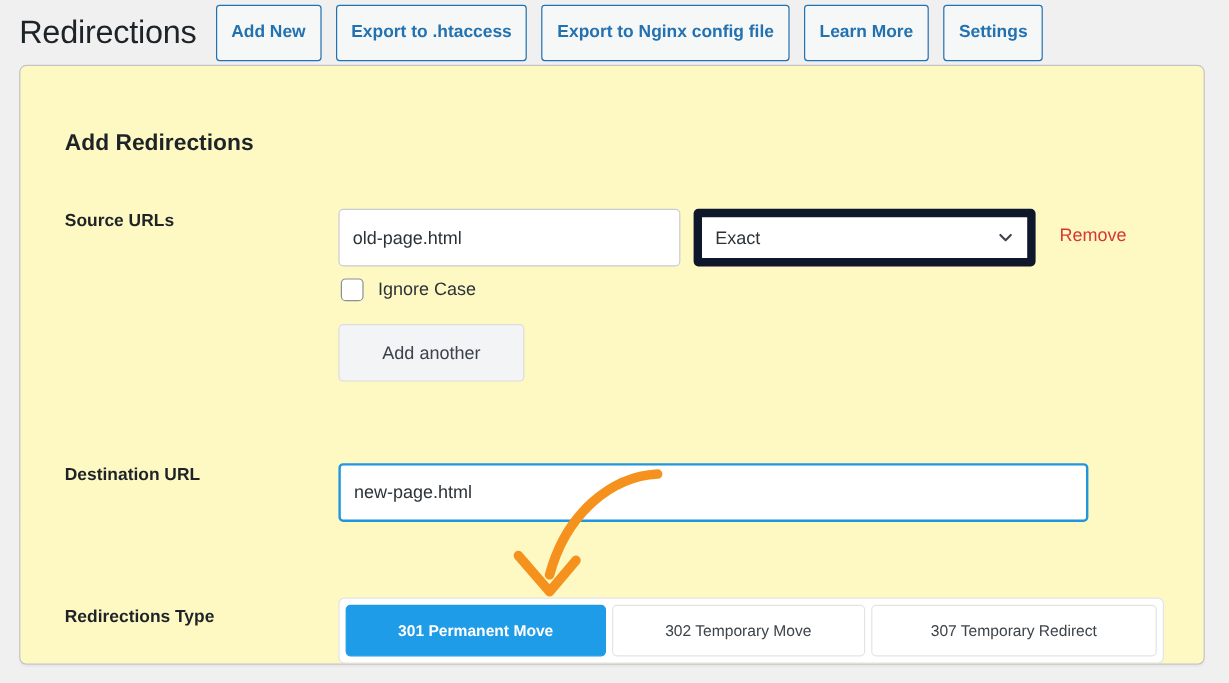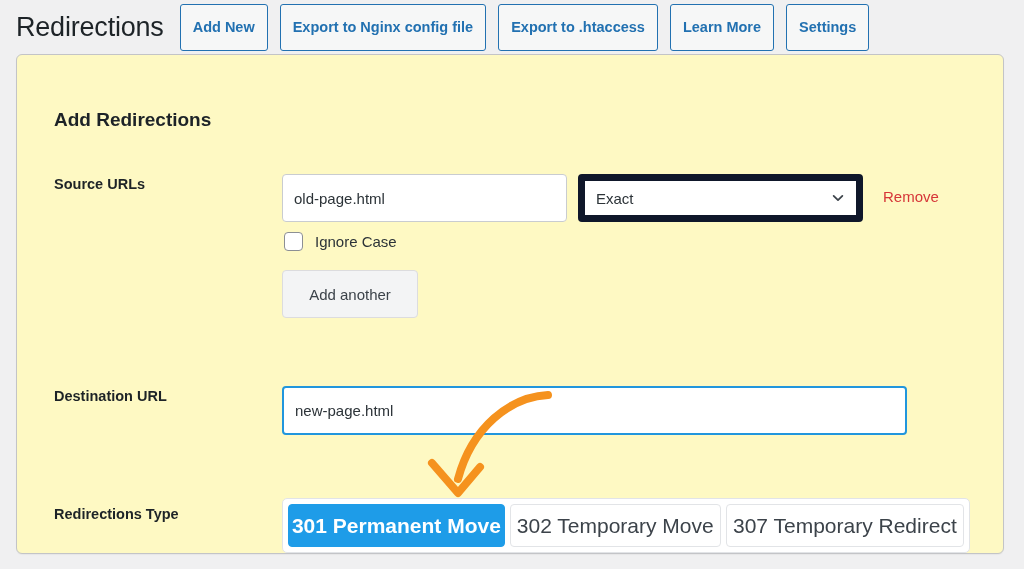--- a/index.html
+++ b/index.html
@@ -165,21 +165,21 @@
     margin-left: 12px;
     font-size: 15px;
     color: #2c3338;
   }
 
   
   #add-another-button {
     position: absolute;
     left: 265px;
     top: 215px;
-    width: 136px;
+    width: 155px;
     height: 48px;
     background: #f3f4f5;
     border: 1px solid #dcdcde;
     border-radius: 4px;
     color: #3c434a;
     font-size: 15px;
     font-family: "Liberation Sans", sans-serif;
     cursor: pointer;
     box-sizing: border-box;
   }
@@ -219,21 +219,21 @@
     display: flex;
     align-items: center;
     padding: 5px;
   }
   .type-btn {
     height: 43px;
     display: inline-flex;
     align-items: center;
     justify-content: center;
     border-radius: 4px;
-    font-size: 21px;
+    font-size: 13px;
     font-family: "Liberation Sans", sans-serif;
     box-sizing: border-box;
     cursor: pointer;
     white-space: nowrap;
   }
   .type-btn.active {
     background: #1e9ce8;
     border: 1px solid #1e9ce8;
     color: #ffffff;
     font-weight: bold;
@@ -258,22 +258,22 @@
     pointer-events: none;
   }
 </style>
 </head>
 <body>
 
 <div id="header">
   <div id="page-title">Redirections</div>
 
   <button class="hdr-btn">Add New</button>
+  <button class="hdr-btn">Export to .htaccess</button>
   <button class="hdr-btn">Export to Nginx config file</button>
-  <button class="hdr-btn">Export to .htaccess</button>
   <button class="hdr-btn">Learn More</button>
   <button class="hdr-btn">Settings</button>
 </div>
 
 <div id="card">
 
   <div id="card-title">Add Redirections</div>
 
   <div class="row-label" id="label-source">Source URLs</div>
 

